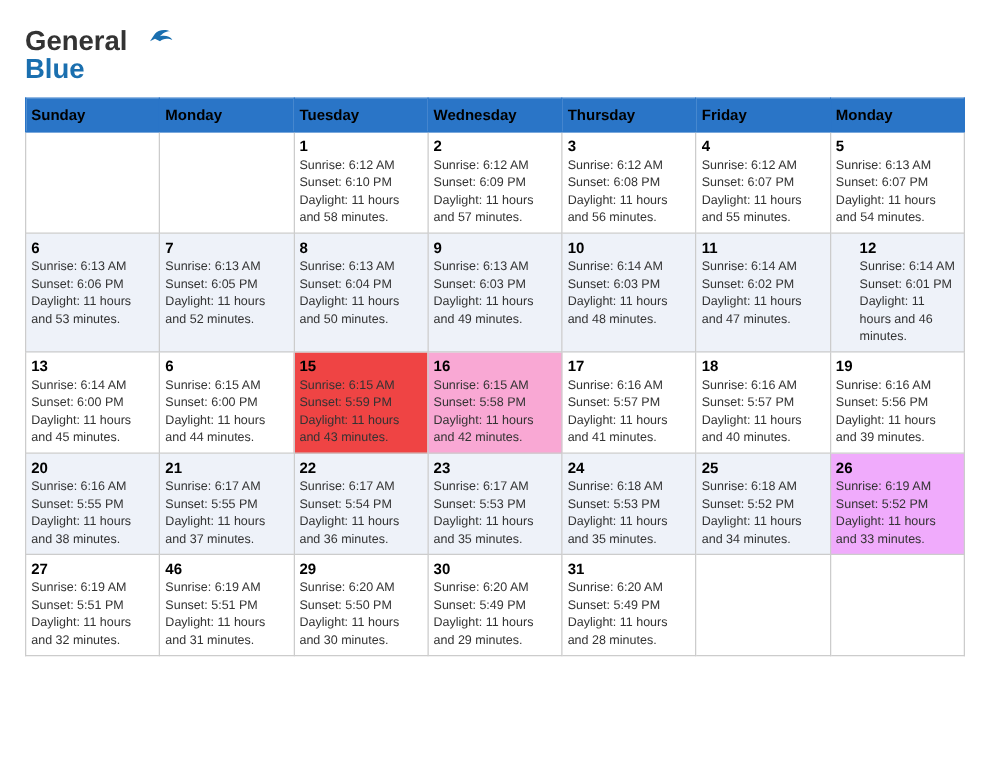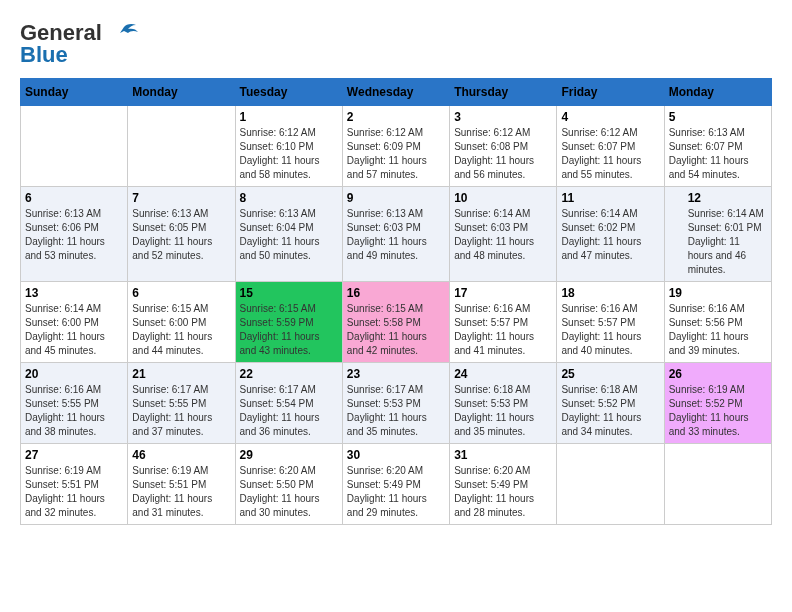--- a/index.html
+++ b/index.html
@@ -174,21 +174,21 @@
       </tr>
       <tr>
         <td style="background: rgb(255, 255, 255);">
           <span class="day-number">13</span>
           <div class="day-info">Sunrise: 6:14 AM<br>Sunset: 6:00 PM<br>Daylight: 11 hours and 45 minutes.</div>
         </td>
         <td style="background: rgb(255, 255, 255);">
           <span class="day-number">6</span>
           <div class="day-info">Sunrise: 6:15 AM<br>Sunset: 6:00 PM<br>Daylight: 11 hours and 44 minutes.</div>
         </td>
-        <td style="background: #22c55e;">
+        <td style="background: #ef4444;">
           <span class="day-number">15</span>
           <div class="day-info">Sunrise: 6:15 AM<br>Sunset: 5:59 PM<br>Daylight: 11 hours and 43 minutes.</div>
         </td>
         <td style="background: #f9a8d4;">
           <span class="day-number">16</span>
           <div class="day-info">Sunrise: 6:15 AM<br>Sunset: 5:58 PM<br>Daylight: 11 hours and 42 minutes.</div>
         </td>
         <td style="background: rgb(255, 255, 255);">
           <span class="day-number">17</span>
           <div class="day-info">Sunrise: 6:16 AM<br>Sunset: 5:57 PM<br>Daylight: 11 hours and 41 minutes.</div>

